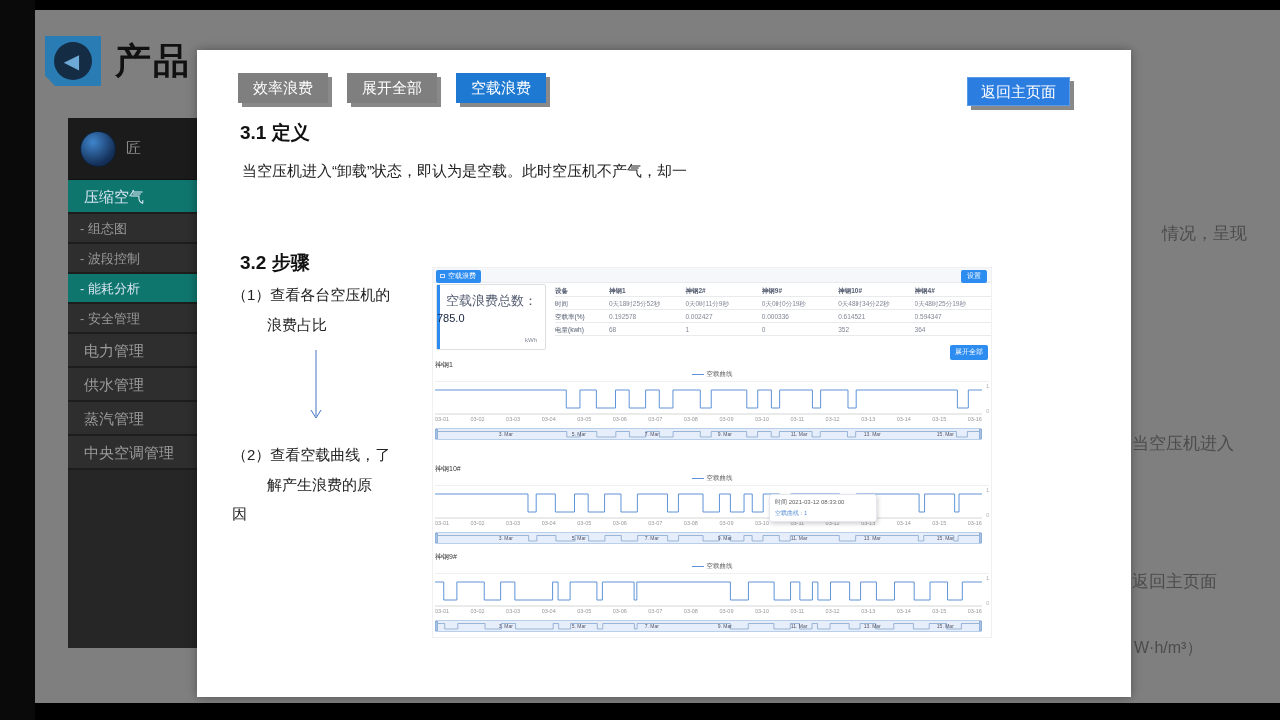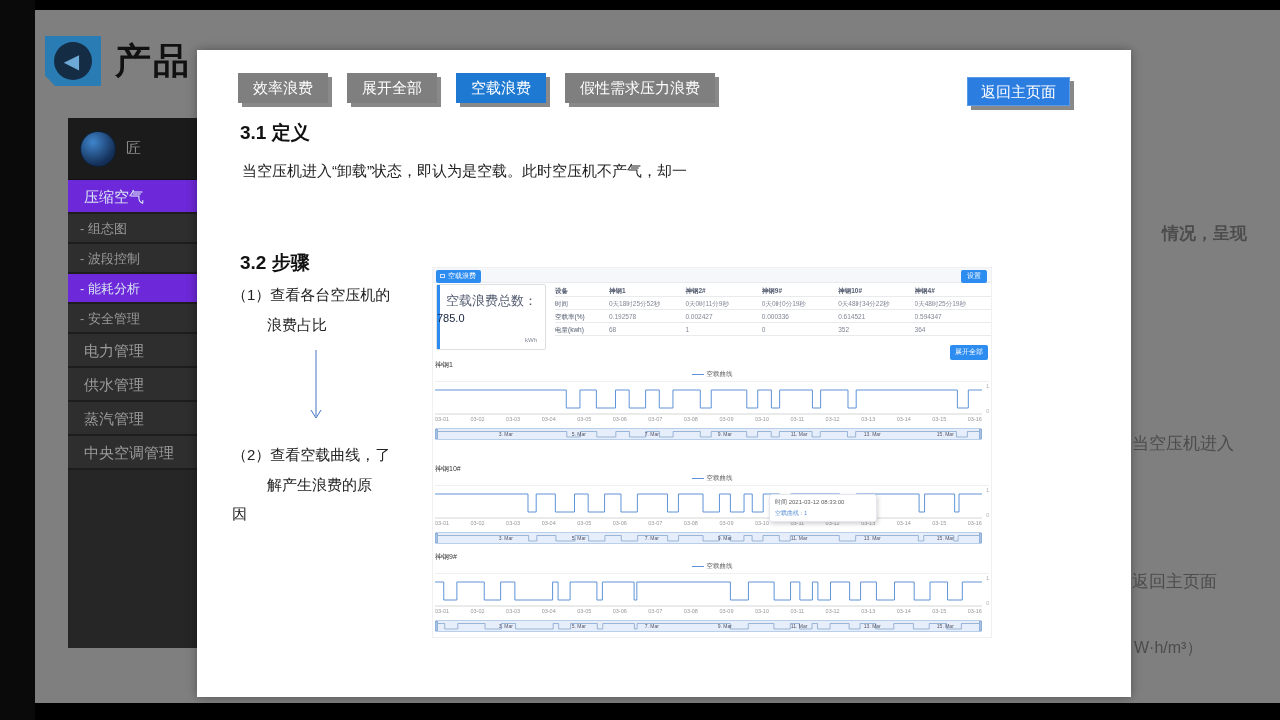--- a/index.html
+++ b/index.html
@@ -12,21 +12,21 @@
   .back-ico { width:56px; height:50px; background:#2a7cb4; clip-path:polygon(0 0,100% 0,100% 100%,18% 100%,0 79%); display:flex; align-items:center; justify-content:center; }
   .back-ico .circ { width:38px; height:38px; border-radius:50%; background:#142c44; color:#6ea8d6; font-size:20px; display:flex; align-items:center; justify-content:center; padding-right:3px; }
   .slide-title { font-size:36px; font-weight:bold; color:#111; letter-spacing:2px; }
 
   .sidebar { position:absolute; left:33px; top:108px; width:132px; height:530px; background:#262626; }
   .logo-row { height:62px; background:#1b1b1b; display:flex; align-items:center; padding-left:12px; gap:10px; border-bottom:1px solid #111; }
   .logo-ball { width:36px; height:36px; border-radius:50%; background:radial-gradient(circle at 35% 30%, #3f85cc, #142f57 70%); border:1px solid #0d2038; }
   .brand { color:#8a8a8a; font-size:15px; }
   .side-item { height:34px; line-height:34px; padding-left:16px; color:#9a9a9a; font-size:15px; background:#2e2e2e; border-bottom:2px solid #1d1d1d; white-space:nowrap; overflow:hidden; }
   .side-item.sub { height:30px; line-height:30px; font-size:13px; padding-left:12px; }
-  .side-item.active { background:#6d28d9; color:#d7e4f2; }
+  .side-item.active { background:#0f766e; color:#d7e4f2; }
 
   .frag { position:absolute; color:#4c4c4c; font-size:17px; white-space:nowrap; }
 
   
   .modal { position:absolute; left:162px; top:40px; width:934px; height:647px; background:#fff; box-shadow:0 0 10px rgba(0,0,0,.35); }
   .tab-bar { position:absolute; left:41px; top:23px; display:flex; gap:19px; }
   .tab { height:30px; padding:0 15px; line-height:30px; background:#7f7f7f; color:#fff; font-size:15px; box-shadow:4px 4px 0 rgba(40,40,40,.55); cursor:pointer; white-space:nowrap; }
   .tab.active { background:#1e79d2; }
   .back-btn { position:absolute; right:61px; top:27px; height:29px; padding:0 13px; line-height:27px; background:#2b7de0; border:1px solid #5a9be8; color:#fff; font-size:15px; box-shadow:4px 4px 0 rgba(40,40,40,.55); }
 
@@ -98,31 +98,30 @@
           <div class="side-item sub">- 波段控制</div>
           <div class="side-item sub active">- 能耗分析</div>
           <div class="side-item sub">- 安全管理</div>
           <div class="side-item">电力管理</div>
           <div class="side-item">供水管理</div>
           <div class="side-item">蒸汽管理</div>
           <div class="side-item">中央空调管理</div>
         </div>
     </div>
 
-    <div class="frag" style="left:1127px; top:212px;font-weight:bold;">情况，呈现</div>
+    <div class="frag" style="left:1127px; top:212px;">情况，呈现</div>
     <div class="frag" style="left:1097px; top:422px;">当空压机进入</div>
     <div class="frag" style="left:1097px; top:560px;">返回主页面</div>
     <div class="frag" style="left:1099px; top:628px; font-size:16px;">W·h/m³）</div>
 
     <div class="modal">
       <div class="tab-bar">
           <div class="tab">效率浪费</div>
           <div class="tab">展开全部</div>
           <div class="tab active">空载浪费</div>
-          <div class="tab">假性需求压力浪费</div>
         </div>
       <div class="back-btn">返回主页面</div>
 
       <div class="h-sec" style="left:43px; top:70px;">3.1 定义</div>
       <div class="p-line" style="left:45px; top:112px;">当空压机进入“卸载”状态，即认为是空载。此时空压机不产气，却一</div>
 
       <div class="h-sec" style="left:43px; top:200px;">3.2 步骤</div>
       <div class="p-line" style="left:35px; top:236px;">（1）查看各台空压机的</div>
       <div class="p-line" style="left:70px; top:266px;">浪费占比</div>
 

